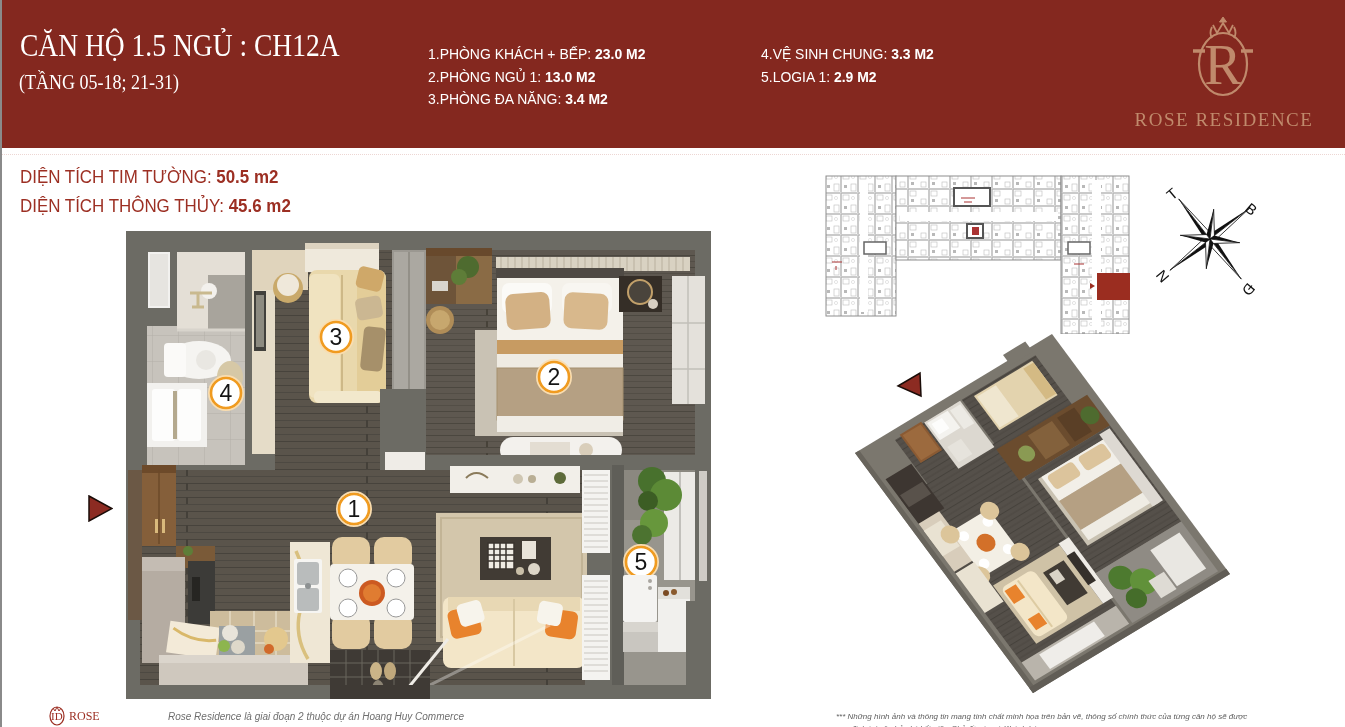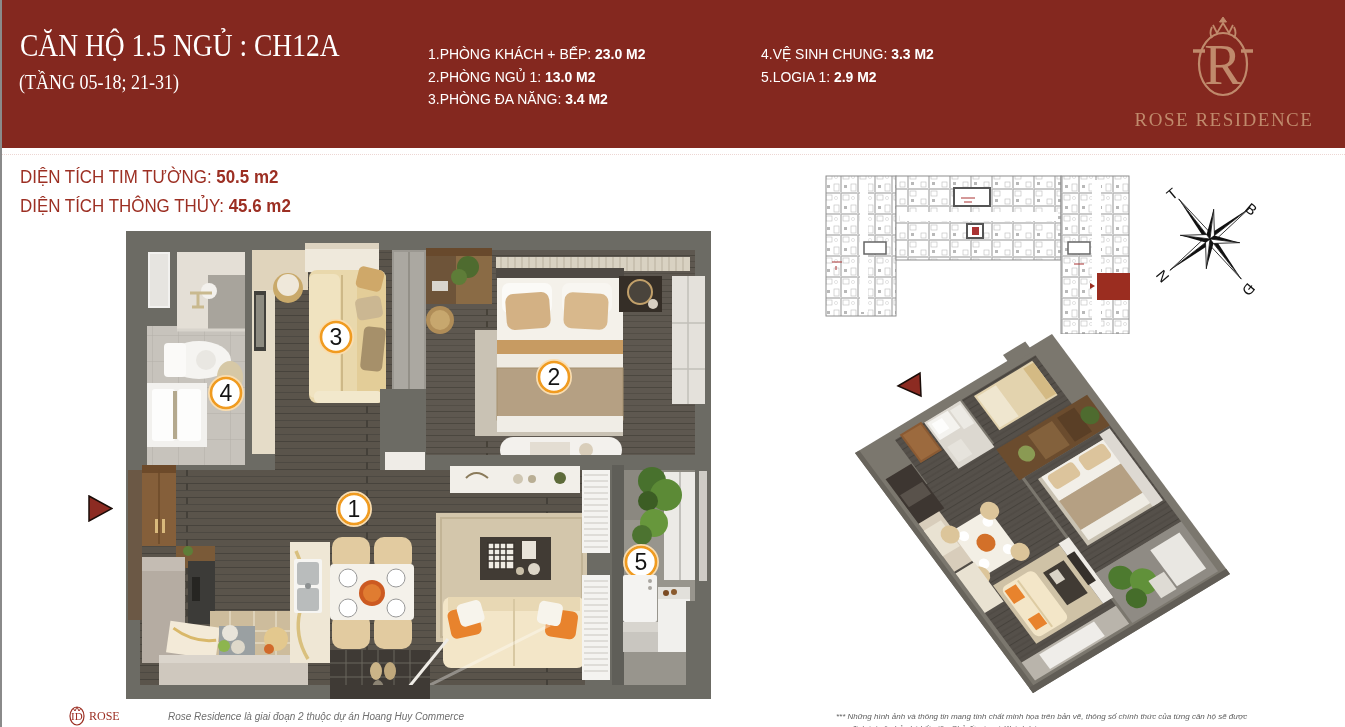--- a/index.html
+++ b/index.html
@@ -505,21 +505,21 @@
     <circle cx="140" cy="254" r="10" fill="#456d2a"></circle>
     <rect x="180" y="222" width="34" height="42" fill="#e9e7e2"></rect>
     <rect x="160" y="246" width="18" height="20" fill="#dedbd4"></rect>
 
     <rect x="9" y="250" width="110" height="21" fill="#b9b4ab"></rect>
     <rect x="28" y="252" width="64" height="17" fill="#efede9"></rect>
   </g>
 </svg>
 </div>
 
-<div class="abs" style="left:47px;top:700px;width:120px;height:27px;color:#ec4899;margin-left:20px;">
+<div class="abs" style="left:47px;top:700px;width:120px;height:27px;color:#ec4899;">
   <svg width="130" height="27" viewBox="0 0 130 27">
     <g stroke="#9c2f23" fill="none">
         <ellipse cx="10" cy="16" rx="7" ry="9" stroke-width="1.2"></ellipse>
         <path d="M6 8 l2 3 l2 -4 l2 4 l2 -3" stroke-width="1"></path>
       </g>
     <text x="4" y="20" fill="#9c2f23" font-family="Liberation Serif,serif" font-size="11">ID</text>
     <text x="22" y="20" fill="#9c2f23" font-family="Liberation Serif,serif" font-size="12">ROSE</text>
   </svg>
 </div>
 

